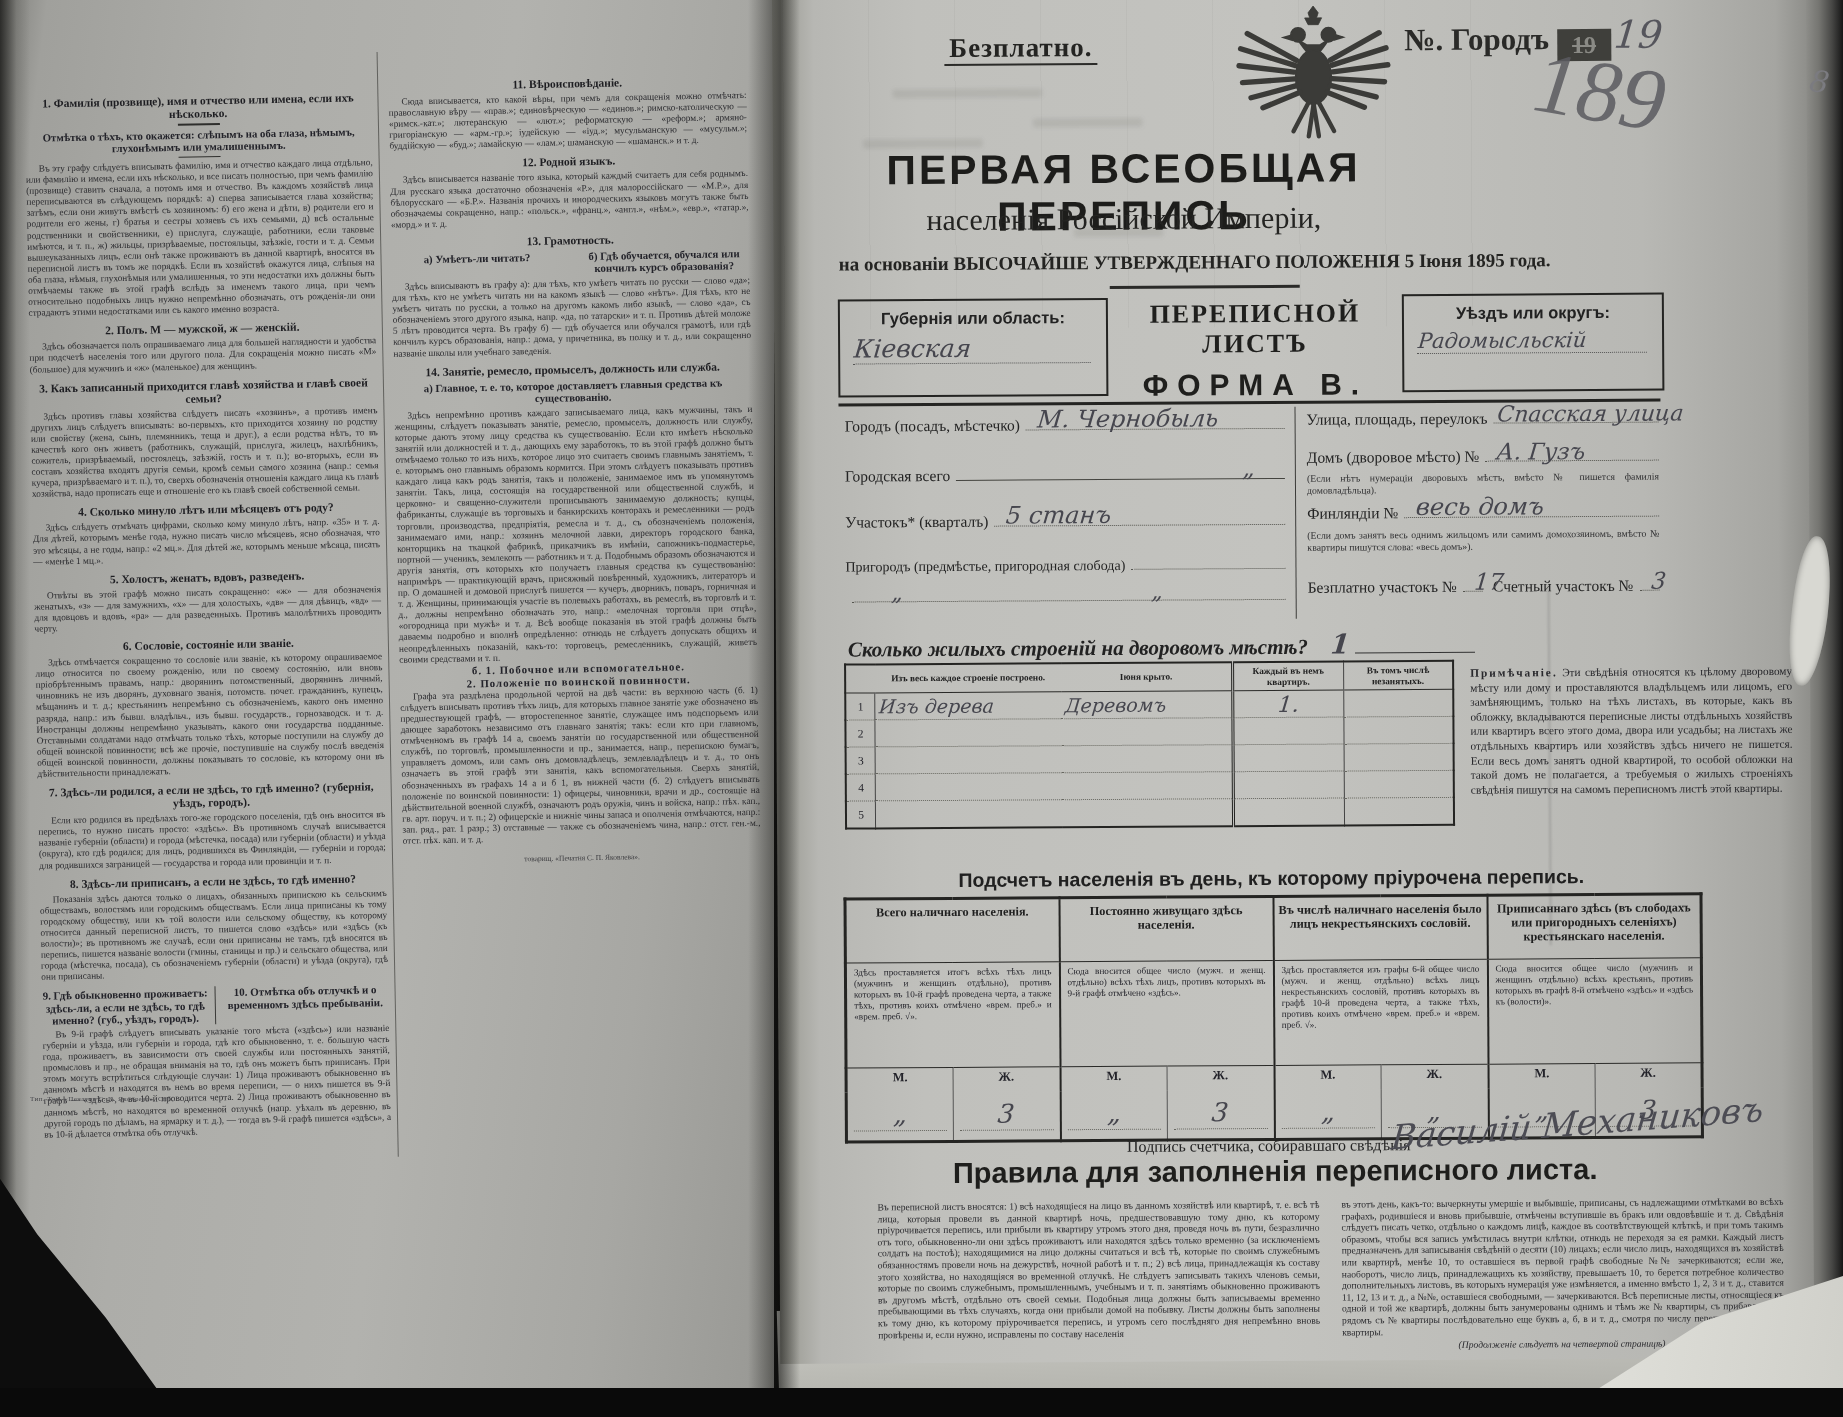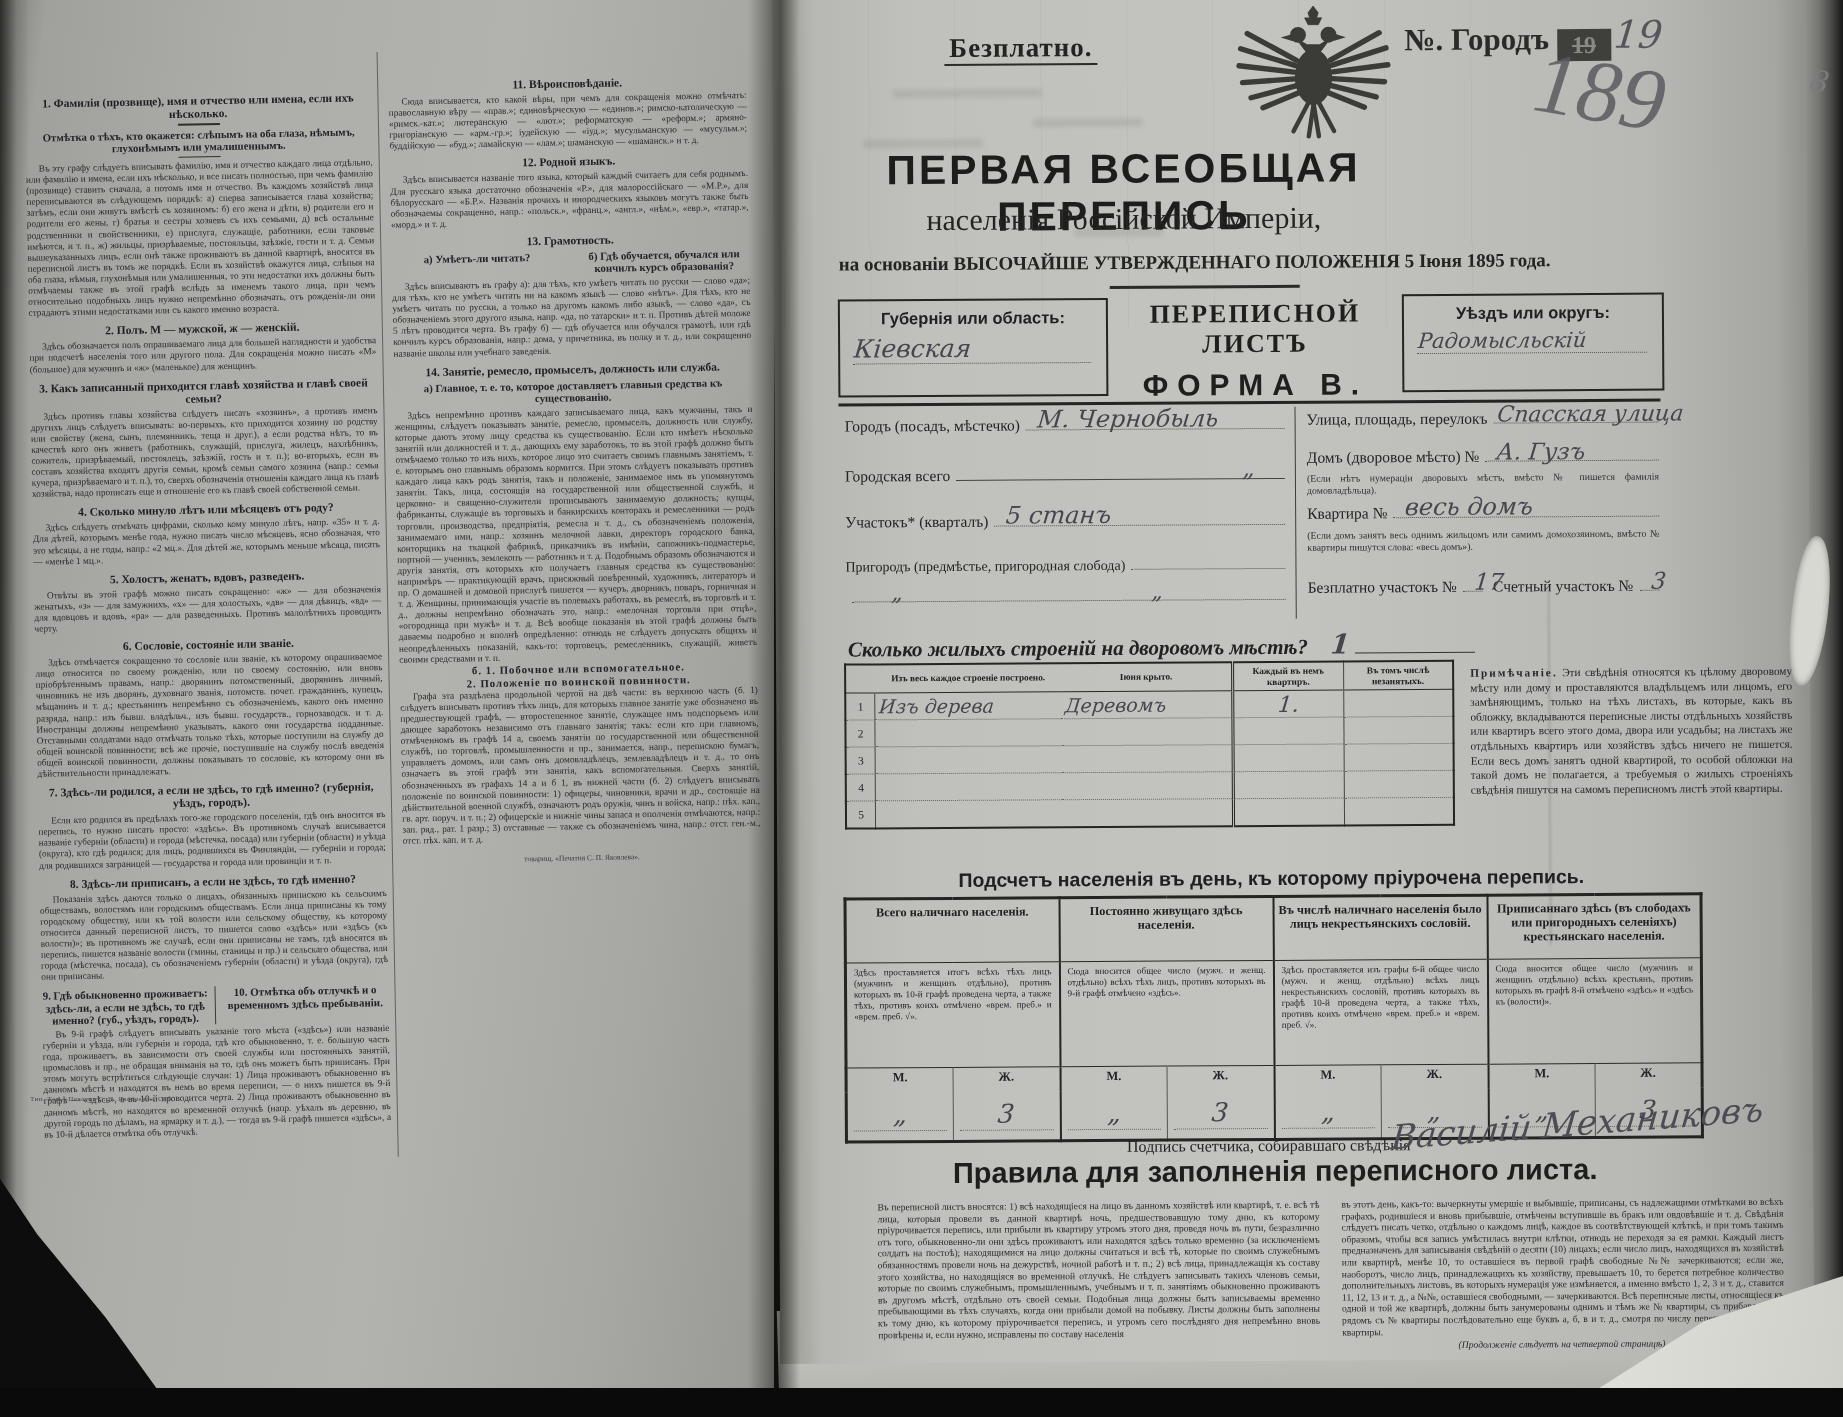--- a/index.html
+++ b/index.html
@@ -313,21 +313,21 @@
         </span>
     </div>
     <div class="field" style="left:532px;top:452px;width:352px;">
       <span class="lab">Домъ (дворовое мѣсто) №</span>
       <span class="fill">
           <span class="hw" style="font-size:23px">А. Гузъ</span>
         </span>
     </div>
     <div class="fnote" style="left:532px;top:476px;width:352px;">(Если нѣтъ нумераціи дворовыхъ мѣстъ, вмѣсто № пишется фамилія домовладѣльца).</div>
     <div class="field" style="left:532px;top:508px;width:352px;">
-      <span class="lab">Квартира №</span>
+      <span class="lab">Финляндіи №</span>
       <span class="fill">
           <span class="hw" style="font-size:24px">весь домъ</span>
         </span>
     </div>
     <div class="fnote" style="left:532px;top:533px;width:352px;">(Если домъ занятъ весь однимъ жильцомъ или самимъ домохозяиномъ, вмѣсто № квартиры пишутся слова: «весь домъ»).</div>
     <div class="field" style="left:532px;top:582px;width:352px;">
       <span class="lab">Безплатно участокъ №</span>
       <span class="fill" style="max-width:60px">
           <span class="hw" style="font-size:23px">17</span>
         </span>

